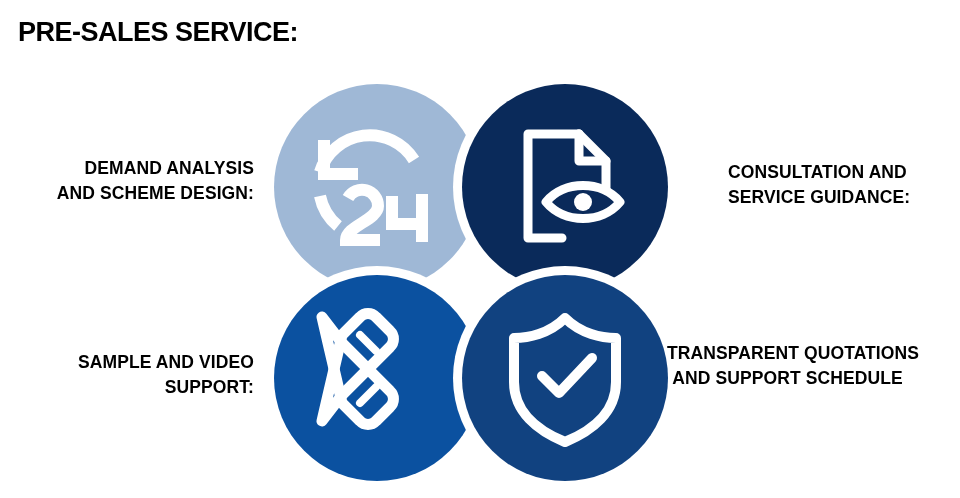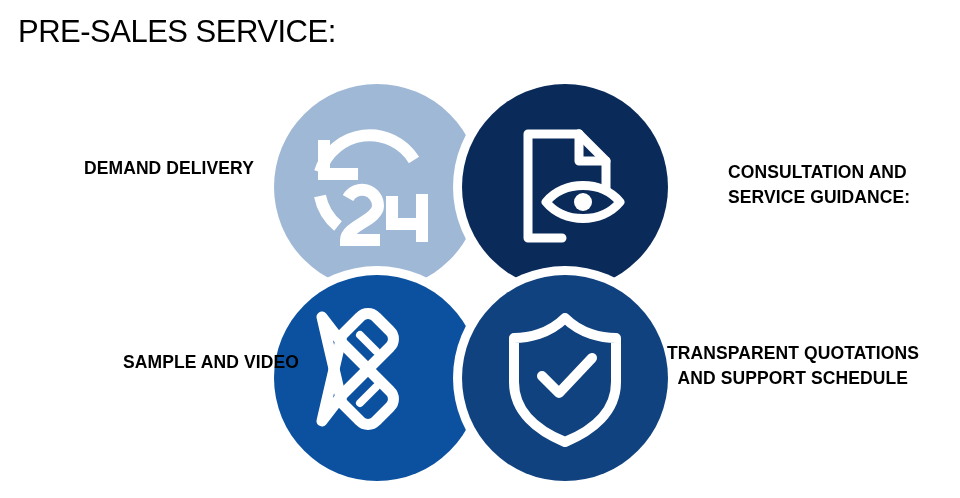--- a/index.html
+++ b/index.html
@@ -13,22 +13,22 @@
     position: relative;
     overflow: hidden;
     font-family: "Liberation Sans", sans-serif;
     color: #000000;
   }
 
   #page-title {
     position: absolute;
     left: 18px;
     top: 10px;
-    font-size: 31px;
-    font-weight: normal;
+    font-size: 27px;
+    font-weight: bold;
     letter-spacing: -0.5px;
     line-height: 44px;
     color: #000000;
     white-space: nowrap;
   }
 
   
   #circle-cluster {
     position: absolute;
     left: 272px;
@@ -64,27 +64,26 @@
     left: 728px;
     top: 160px;
     width: 230px;
     text-align: left;
   }
   #label-sample-video {
     left: 0px;
     top: 350px;
     width: 254px;
     text-align: right;
-    margin-left: 45px;
   }
   #label-transparent-quotations {
     left: 667px;
     top: 341px;
     width: 241px;
-    text-align: right;
+    text-align: center;
   }
 </style>
 </head>
 <body>
 
 <div id="page-title">PRE-SALES SERVICE:</div>
 
 <div id="circle-cluster">
   <svg viewBox="0 0 400 396" xmlns="http://www.w3.org/2000/svg">
     <defs>
@@ -152,28 +151,30 @@
                  C 242 326 266 345 293 356
                  C 320 345 344 326 344 296 L 344 252
                  C 330 252 309 248 293 232 Z"></path>
         <path d="M 270 290 L 287 307 L 320 272"></path>
       </g>
     </g>
   </svg>
 </div>
 
 <div class="label" id="label-demand-analysis">
-  <span class="line">DEMAND DELIVERY</span>
+  <span class="line">DEMAND ANALYSIS</span>
+  <span class="line">AND SCHEME DESIGN:</span>
 </div>
 
 <div class="label" id="label-technical-consultation">
   <span class="line">CONSULTATION AND</span>
   <span class="line">SERVICE GUIDANCE:</span>
 </div>
 
 <div class="label" id="label-sample-video">
   <span class="line">SAMPLE AND VIDEO</span>
+  <span class="line">SUPPORT:</span>
 </div>
 
 <div class="label" id="label-transparent-quotations">
   <span class="line">TRANSPARENT QUOTATIONS</span>
   <span class="line">AND SUPPORT SCHEDULE</span>
 </div>
 
 </body></html>

